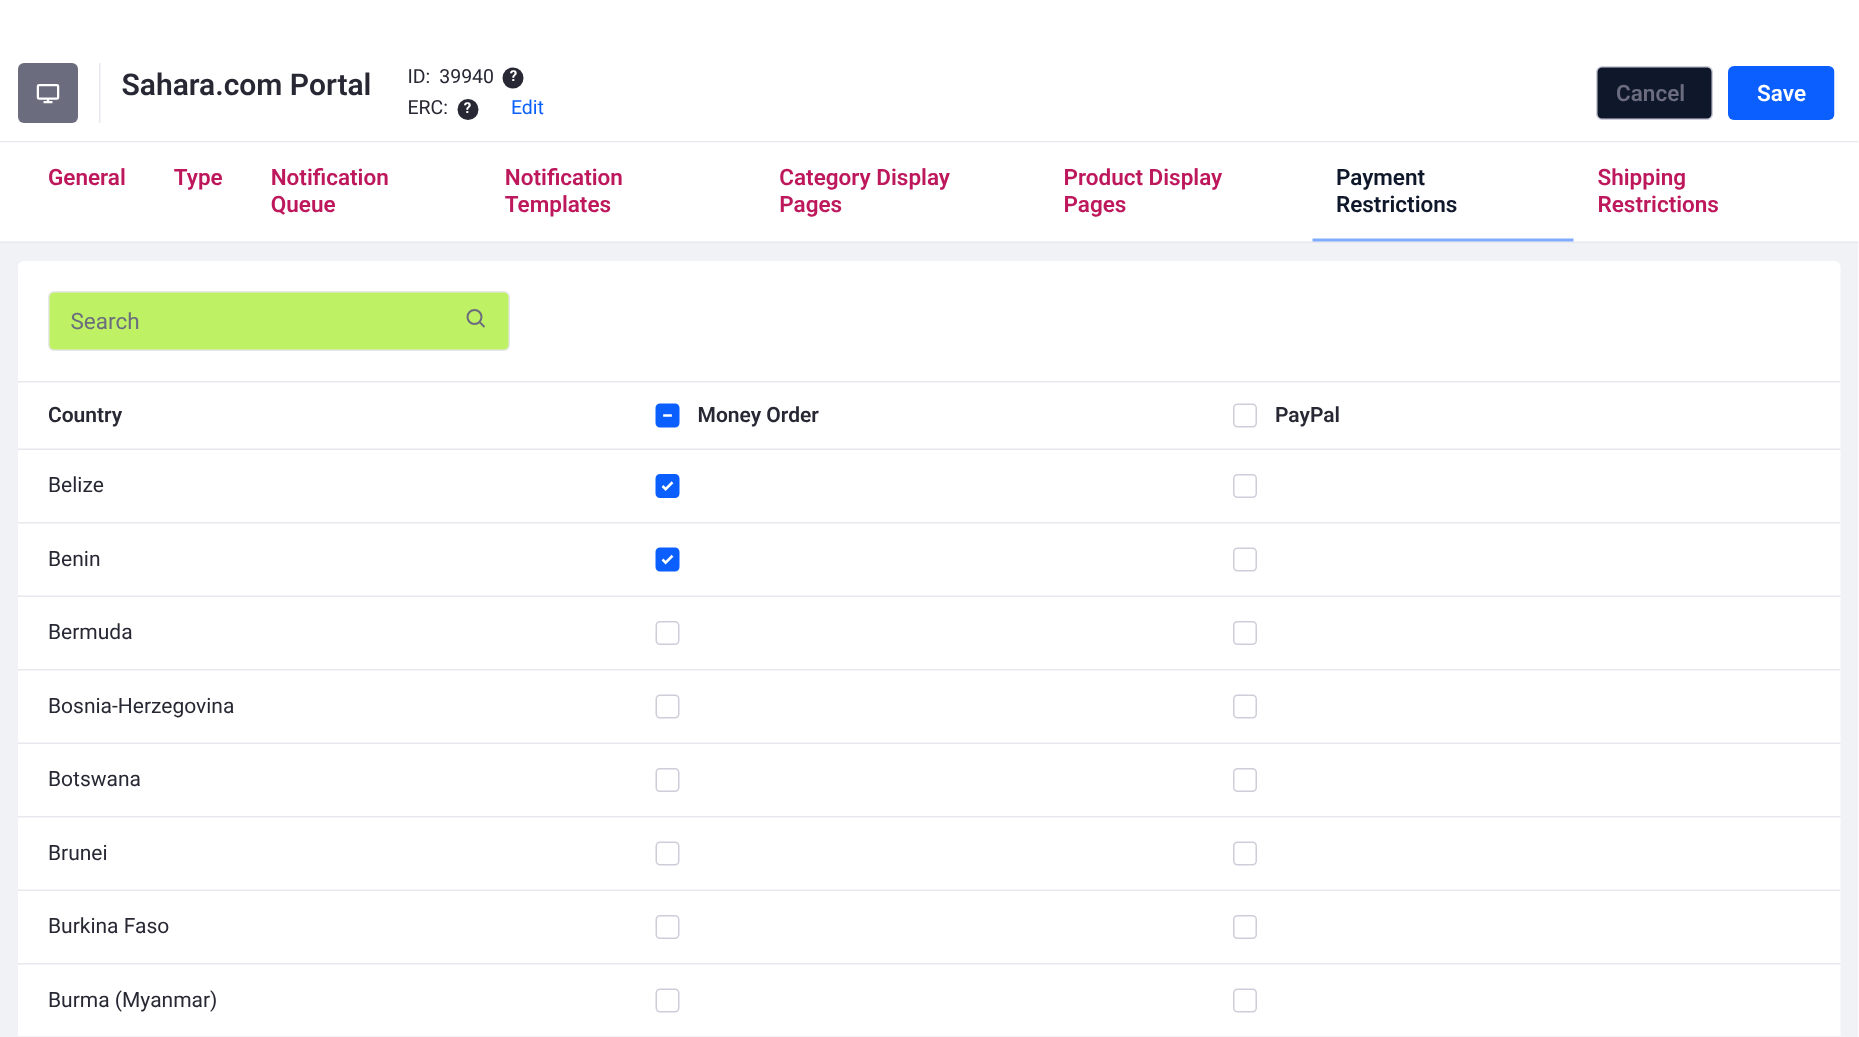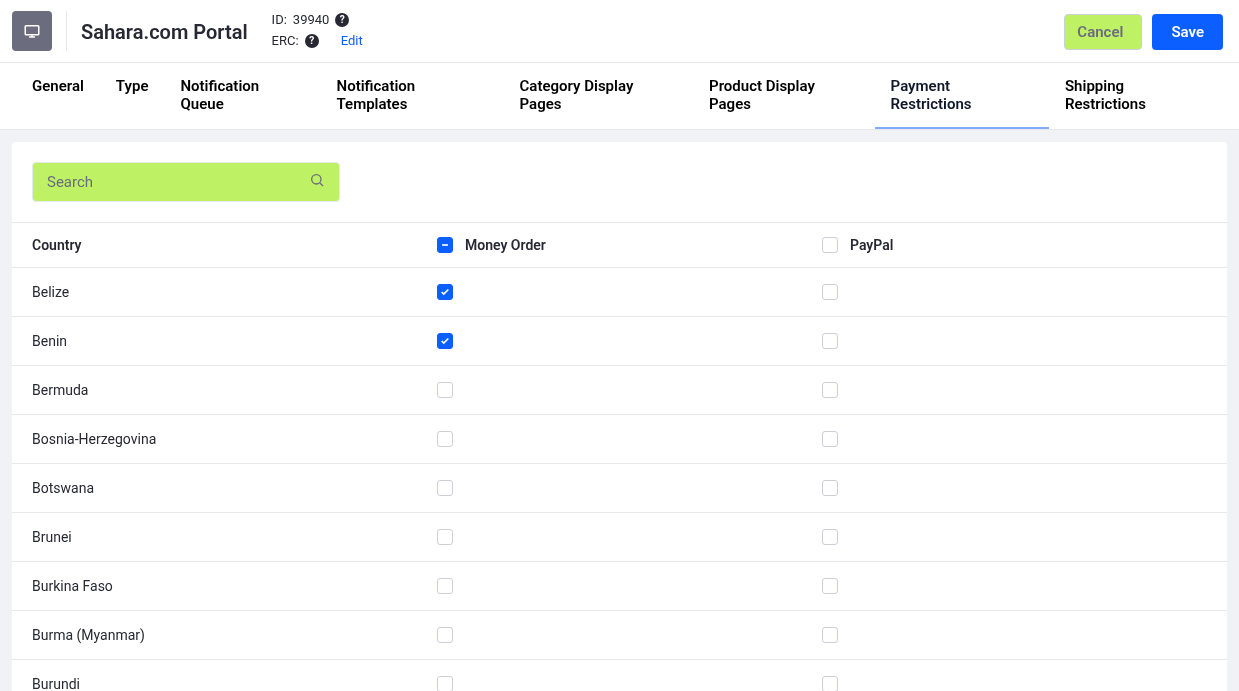--- a/index.html
+++ b/index.html
@@ -1,30 +1,30 @@
 <!DOCTYPE html>
 <html><head>
 <meta charset="utf-8">
 <style>
 * { margin:0; padding:0; box-sizing:border-box; font-family:-apple-system,BlinkMacSystemFont,"Segoe UI",Roboto,Helvetica,Arial,sans-serif; }
 body { background:#fff; color:#272833; font-size:14px; }
-.header { display:flex; align-items:center; padding:10px 16px 10px 12px; border-bottom:1px solid #e7e7ed; }
+.header { display:flex; align-items:flex-start; padding:10px 16px 10px 12px; border-bottom:1px solid #e7e7ed;margin-top:32px; }
 .header-icon { width:40px; height:40px; background:#6b6c7e; border-radius:4px; display:flex; align-items:center; justify-content:center; color:#fff; margin-right:14px; }
 .header-divider { width:1px; height:40px; background:#e7e7ed; margin-right:14px; }
 .header-title { font-size:20px; font-weight:600; color:#272833; margin-right:24px; padding-top:2px; }
 .header-meta { font-size:13px; color:#272833; line-height:1.6; }
 .header-meta-row { display:flex; align-items:center; gap:6px; }
 .info-icon { width:14px; height:14px; background:#272833; color:#fff; border-radius:50%; display:inline-flex; align-items:center; justify-content:center; font-size:10px; font-weight:700; cursor:pointer; }
 .edit-link { color:#0b5fff; text-decoration:none; cursor:pointer; margin-left:16px; }
 .header-actions { margin-left:auto; display:flex; gap:10px; padding-top:2px; }
 .btn { padding:8px 18px; font-size:15px; font-weight:600; border-radius:4px; cursor:pointer; border:1px solid transparent; }
-.btn-secondary { background:#bef264; color:#6b6c7e; border-color:#cdced9;padding-left:12px; }
+.btn-secondary { background:#0f172a; color:#6b6c7e; border-color:#cdced9;padding-left:12px; }
 .btn-primary { background:#0b5fff; color:#fff; }
 .tabs { display:flex; padding:0 16px; border-bottom:1px solid #e7e7ed; background:#fff; }
-.tab { padding:14px 16px; font-size:15px; color:#000000; font-weight:600; cursor:pointer; border-bottom:2px solid transparent; }
+.tab { padding:14px 16px; font-size:15px; color:#be185d; font-weight:600; cursor:pointer; border-bottom:2px solid transparent; }
 .tab.active { color:#0f172a; border-bottom-color:#80acff; }
 .content { background:#f1f2f5; padding:12px 12px 0 12px; min-height:600px; }
 .panel { background:#fff; border-radius:4px 4px 0 0; }
 .search-wrap { padding:20px; }
 .search-box { width:308px; height:40px; background:#bef264; border:1px solid #e7e7ed; border-radius:4px; display:flex; align-items:center; padding:0 14px; }
 .search-input { flex:1; border:none; background:transparent; outline:none; font-size:15px; color:#6b6c7e; }
 .search-input::placeholder { color:#6b6c7e; }
 .table { width:100%; }
 .table-header { display:flex; align-items:center; padding:14px 20px; border-top:1px solid #e7e7ed; border-bottom:1px solid #e7e7ed; font-weight:600; font-size:14px; }
 .col-country { width:405px; }

